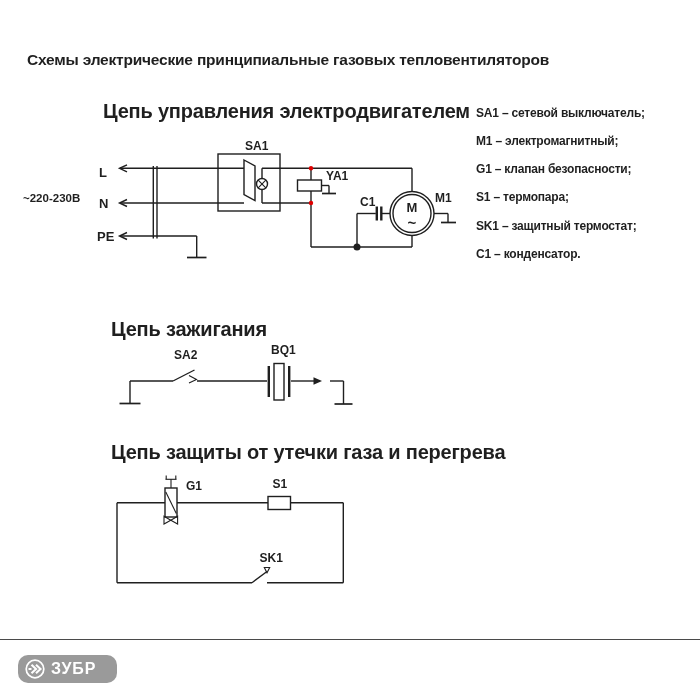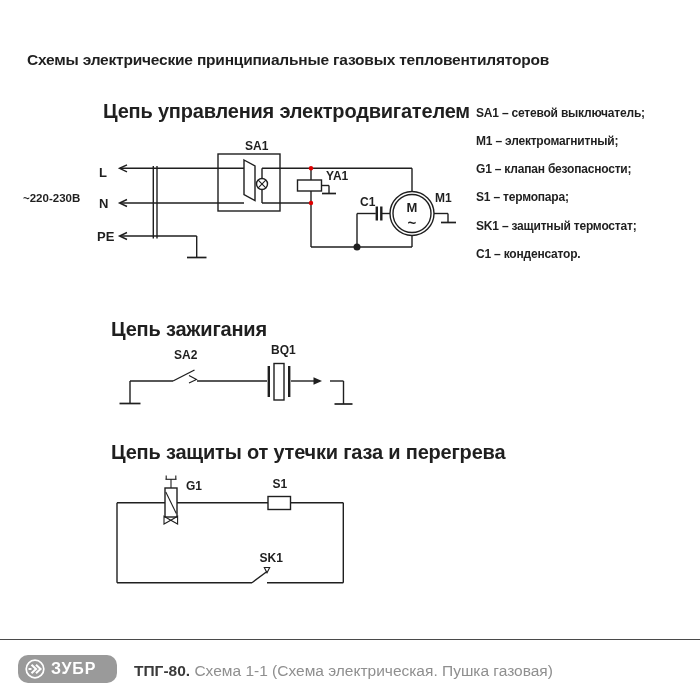--- a/index.html
+++ b/index.html
@@ -191,18 +191,14 @@
   <div class="abs footer-divider"></div>
   <div class="abs logo-box">
     <svg width="28" height="28" style="position:absolute;left:3px;top:0;" viewBox="0 0 28 28">
       <circle cx="14" cy="14" r="8.8" fill="none" stroke="#ffffff" stroke-width="1.7"></circle>
       <line x1="7.5" y1="14" x2="10.5" y2="14" stroke="#ffffff" stroke-width="2"></line>
       <polyline points="10.5,9.8 15,14 10.5,18.2" fill="none" stroke="#ffffff" stroke-width="2.1"></polyline>
       <polyline points="15,9.8 19.5,14 15,18.2" fill="none" stroke="#ffffff" stroke-width="2.1"></polyline>
     </svg>
     <span class="logo-text">ЗУБР</span>
   </div>
-  <div class="abs footer-line">
-    <span class="footer-model">ТПГ-80.</span>
-    <span class="footer-sub">Схема 1-1 (Схема электрическая. Пушка газовая)</span>
-  </div>
 
 </div>
 
 </body></html>

